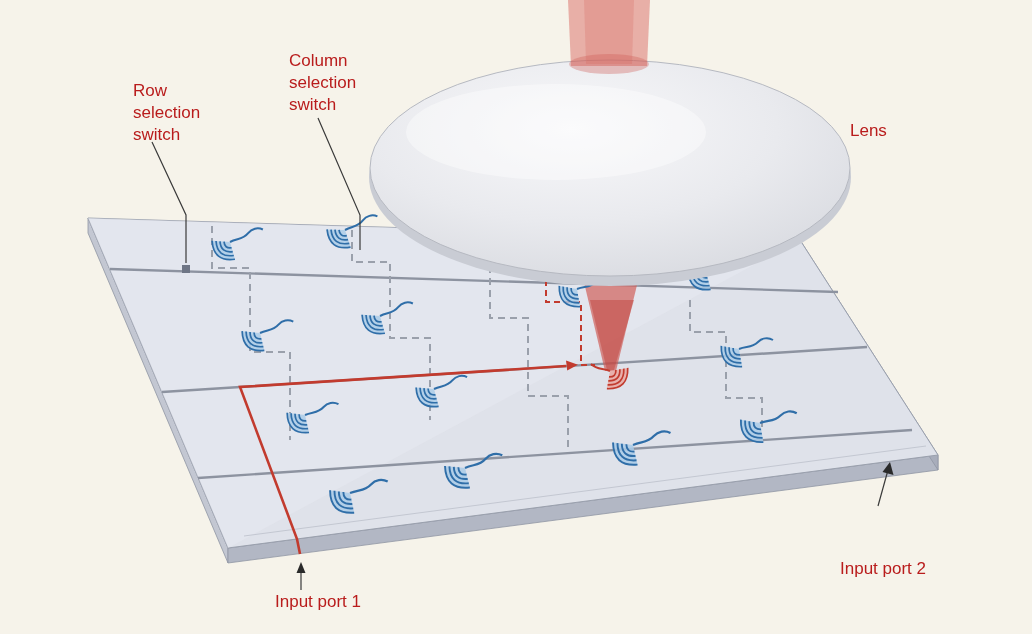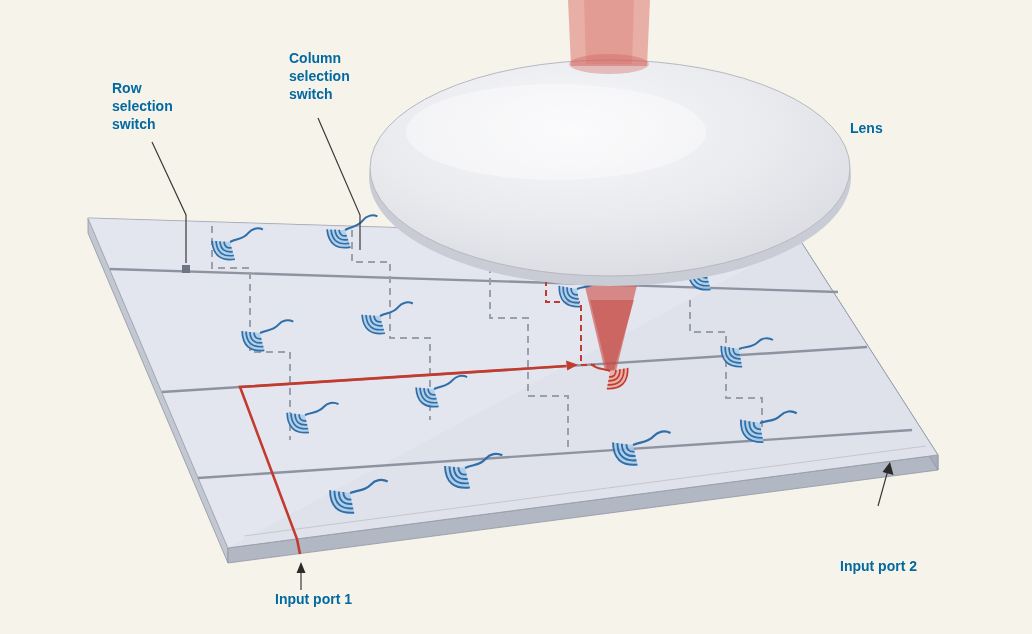--- a/index.html
+++ b/index.html
@@ -1,19 +1,19 @@
 <!DOCTYPE html>
 <html><head>
 <meta charset="utf-8">
 <style>
   html,body{margin:0;padding:0;}
   body{font-family:"Liberation Sans", sans-serif;background:#f6f3ea;}
   .stage{position:relative;width:1032px;height:634px;background:#f6f3ea;overflow:hidden;}
   .stage svg{position:absolute;left:0;top:0;}
-  .lbl{position:absolute;font-size:14px;line-height:1.28;color:#0369a1;white-space:normal;font-weight:bold;}
+  .lbl{position:absolute;font-size:17px;line-height:1.28;color:#b91c1c;white-space:normal;}
   .lbl.nowrap{white-space:nowrap;text-align:center;}
 </style>
 </head>
 <body>
 
 <div class="stage">
 <svg width="1032" height="634" viewBox="0 0 1032 634">
   <defs>
     <radialGradient id="lensG" cx="42%" cy="32%" r="78%">
       <stop offset="0%" stop-color="#f8f8fa"></stop>
@@ -106,18 +106,18 @@
   <g stroke="#3a3a3a" stroke-width="1.2" fill="none">
     <path d="M152,142 L186,215 L186,263"></path>
     <path d="M318,118 L360,215 L360,250"></path>
     <path d="M878,506 L888,470"></path>
     <path d="M301,590 L301,570"></path>
   </g>
   <polygon points="890,462 893.5,475 882.5,472" fill="#2a2a2a"></polygon>
   <polygon points="301,562 296.5,573 305.5,573" fill="#2a2a2a"></polygon>
 </svg>
 
-  <div class="lbl" style="left:112px;top:80px;width:92px;">Row selection switch</div>
+  <div class="lbl" style="left:133px;top:80px;width:92px;">Row selection switch</div>
   <div class="lbl" style="left:289px;top:50px;width:92px;">Column selection switch</div>
   <div class="lbl nowrap" style="left:850px;top:120px;">Lens</div>
   <div class="lbl nowrap" style="left:840px;top:510px;margin-top:48px;">Input port 2</div>
   <div class="lbl nowrap" style="left:275px;top:591px;">Input port 1</div>
 </div>
 
 </body></html>

